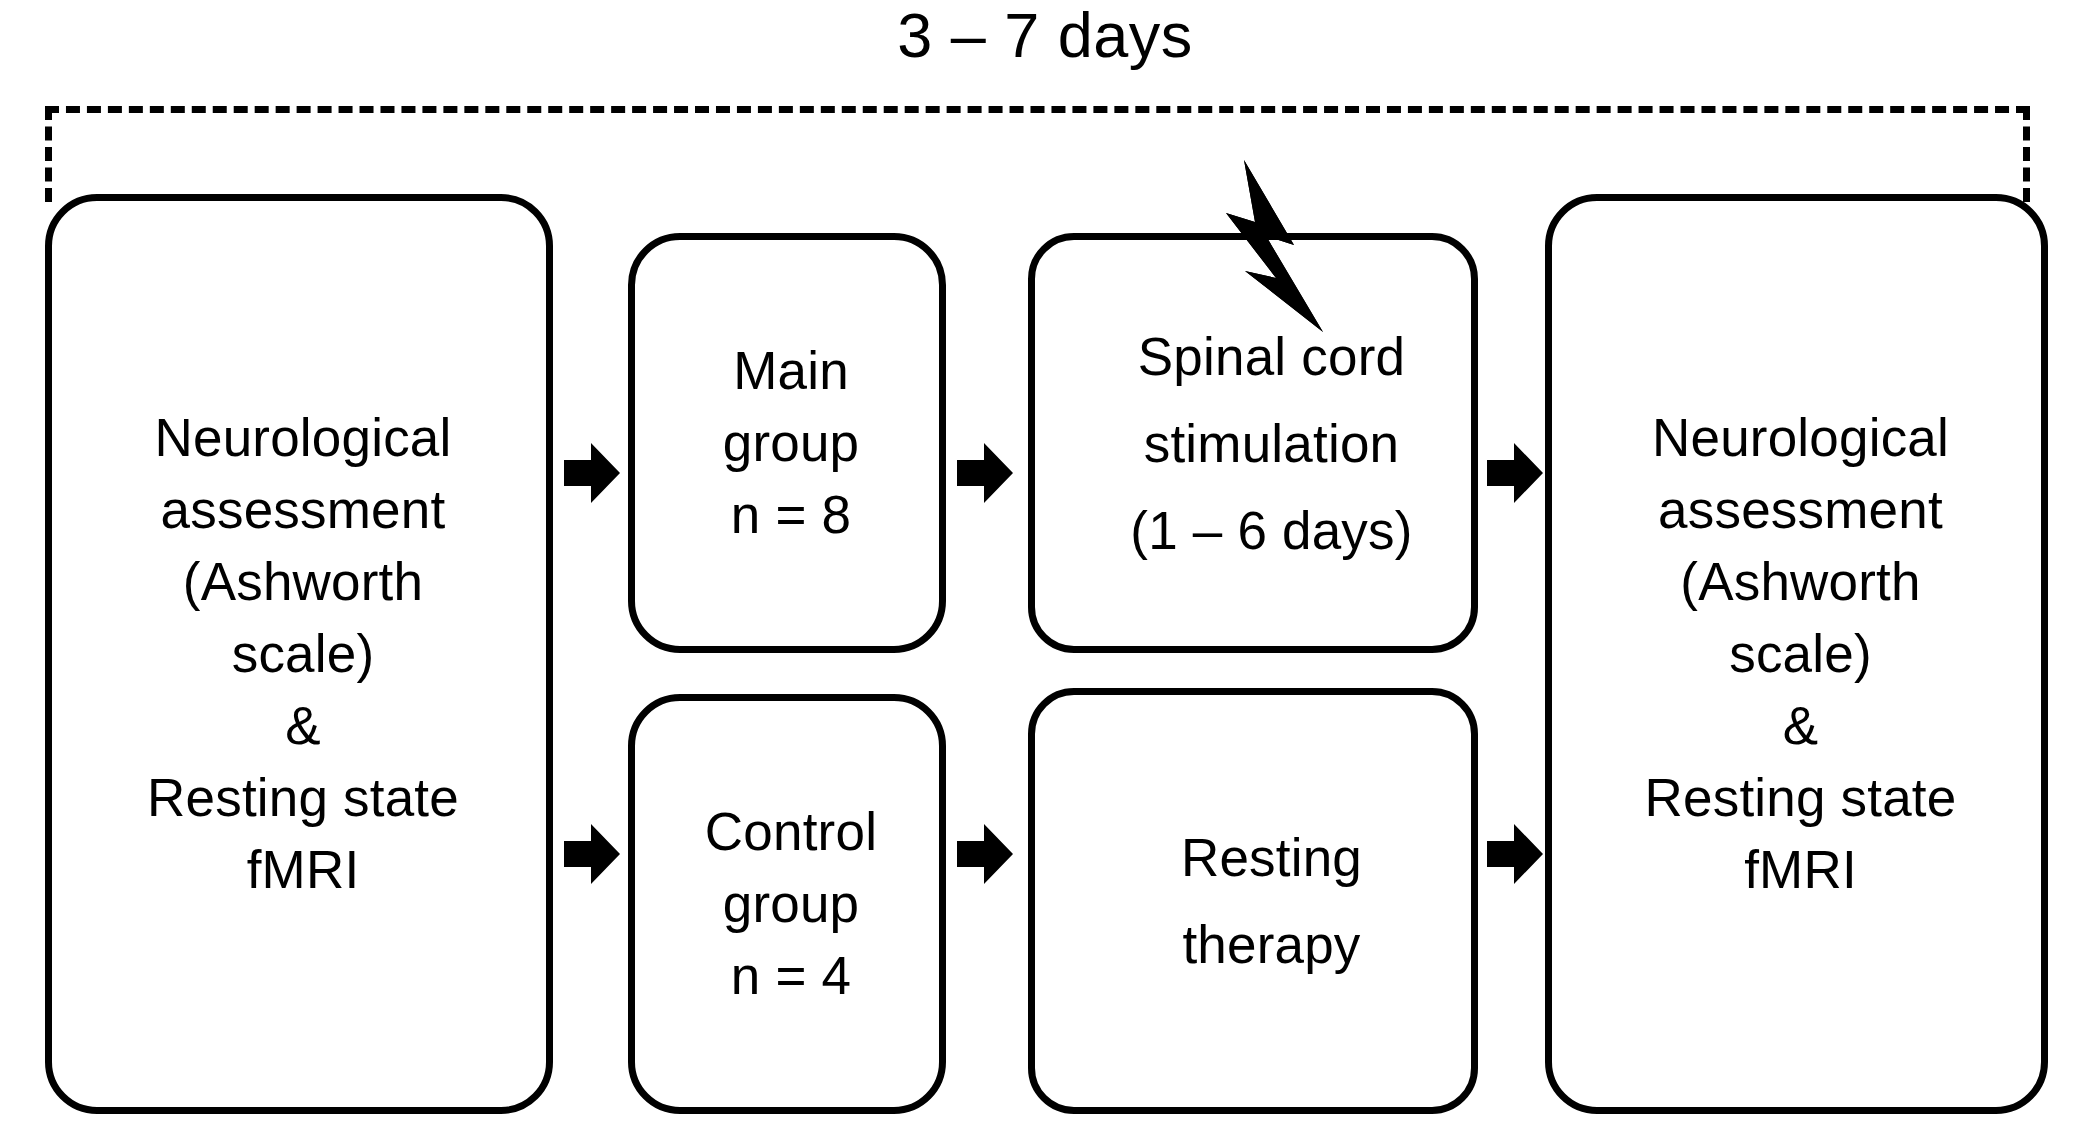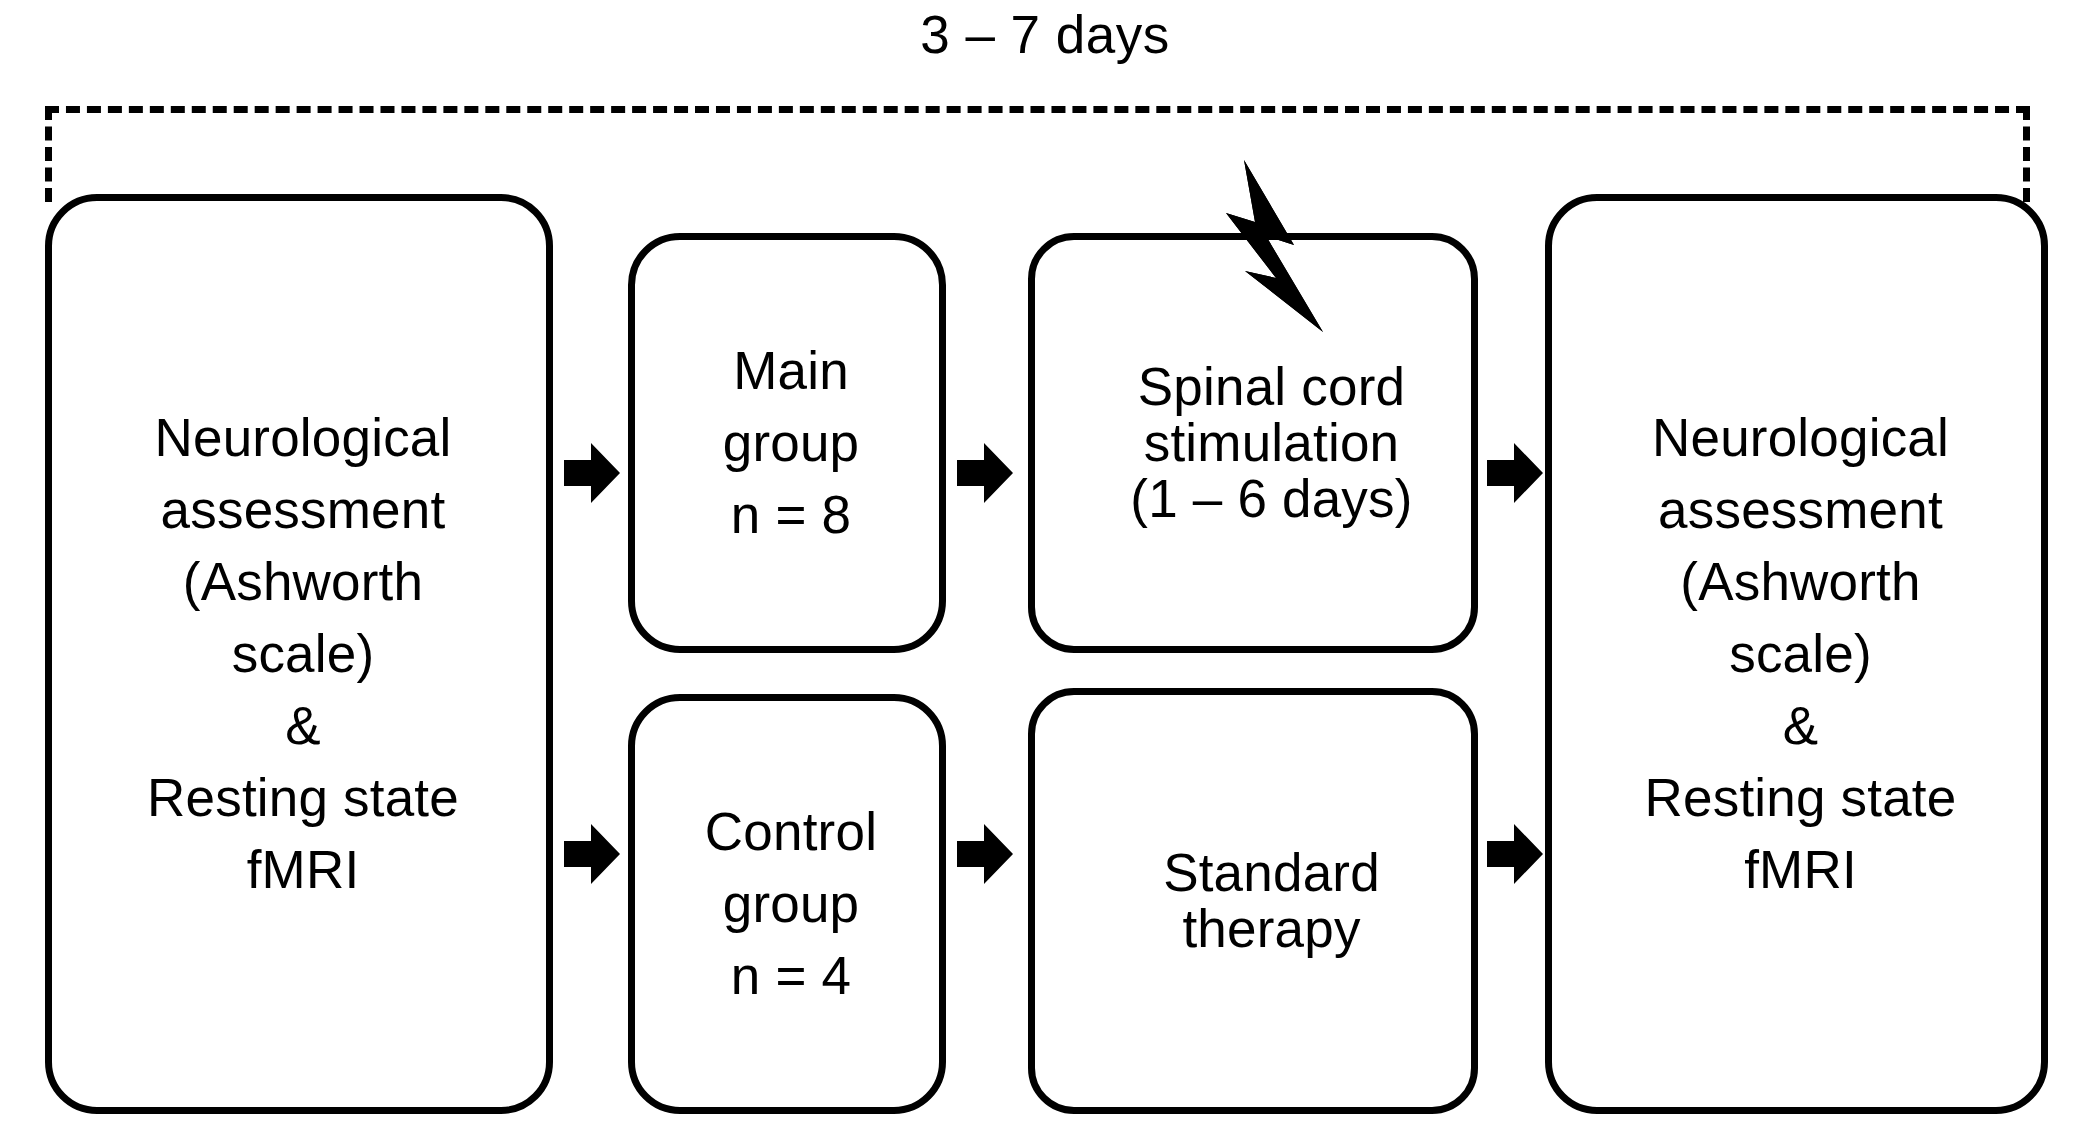--- a/index.html
+++ b/index.html
@@ -19,21 +19,21 @@
     overflow: hidden;
   }
 
   
   .top-label {
     position: absolute;
     left: 0;
     top: 4px;
     width: 2090px;
     text-align: center;
-    font-size: 53px;
+    font-size: 63px;
     line-height: 62px;
     letter-spacing: 0.5px;
     color: #000;
     white-space: nowrap;
   }
 
   
   .bracket {
     position: absolute;
     left: 45px;
@@ -69,21 +69,21 @@
   #box-assessment-pre { left: 45px;   top: 194px; width: 508px;  height: 920px; }
   #box-main-group     { left: 628px;  top: 233px; width: 318px;  height: 420px; }
   #box-stimulation    { left: 1028px; top: 233px; width: 450px;  height: 420px;
                         border-radius: 46px; }
   #box-assessment-post{ left: 1545px; top: 194px; width: 503px;  height: 920px; }
   #box-control-group  { left: 628px;  top: 694px; width: 318px;  height: 420px; }
   #box-standard       { left: 1028px; top: 688px; width: 450px;  height: 426px;
                         border-radius: 46px; }
 
   #box-stimulation .txt,
-  #box-standard .txt { line-height: 56px; margin-left: 29px; }
+  #box-standard .txt { line-height: 87px; margin-left: 29px; }
 
   
   .arrow {
     position: absolute;
     width: 56px;
     height: 60px;
   }
   .arrow svg { display: block; width: 100%; height: 100%; }
 
   #arrow-1-main    { left: 564px;  top: 443px; }
@@ -181,21 +181,21 @@
 n = 4</span>
   </div>
 
   <div class="arrow" id="arrow-control-std">
     <svg viewBox="0 0 56 60" xmlns="http://www.w3.org/2000/svg">
       <polygon points="0,17 27,17 27,0 56,30 27,60 27,43 0,43" fill="#000"></polygon>
     </svg>
   </div>
 
   <div class="box" id="box-standard">
-    <span class="txt">Standard
+    <span class="txt">Resting
 therapy</span>
   </div>
 
   <div class="arrow" id="arrow-std-4">
     <svg viewBox="0 0 56 60" xmlns="http://www.w3.org/2000/svg">
       <polygon points="0,17 27,17 27,0 56,30 27,60 27,43 0,43" fill="#000"></polygon>
     </svg>
   </div>
 
 </div>

